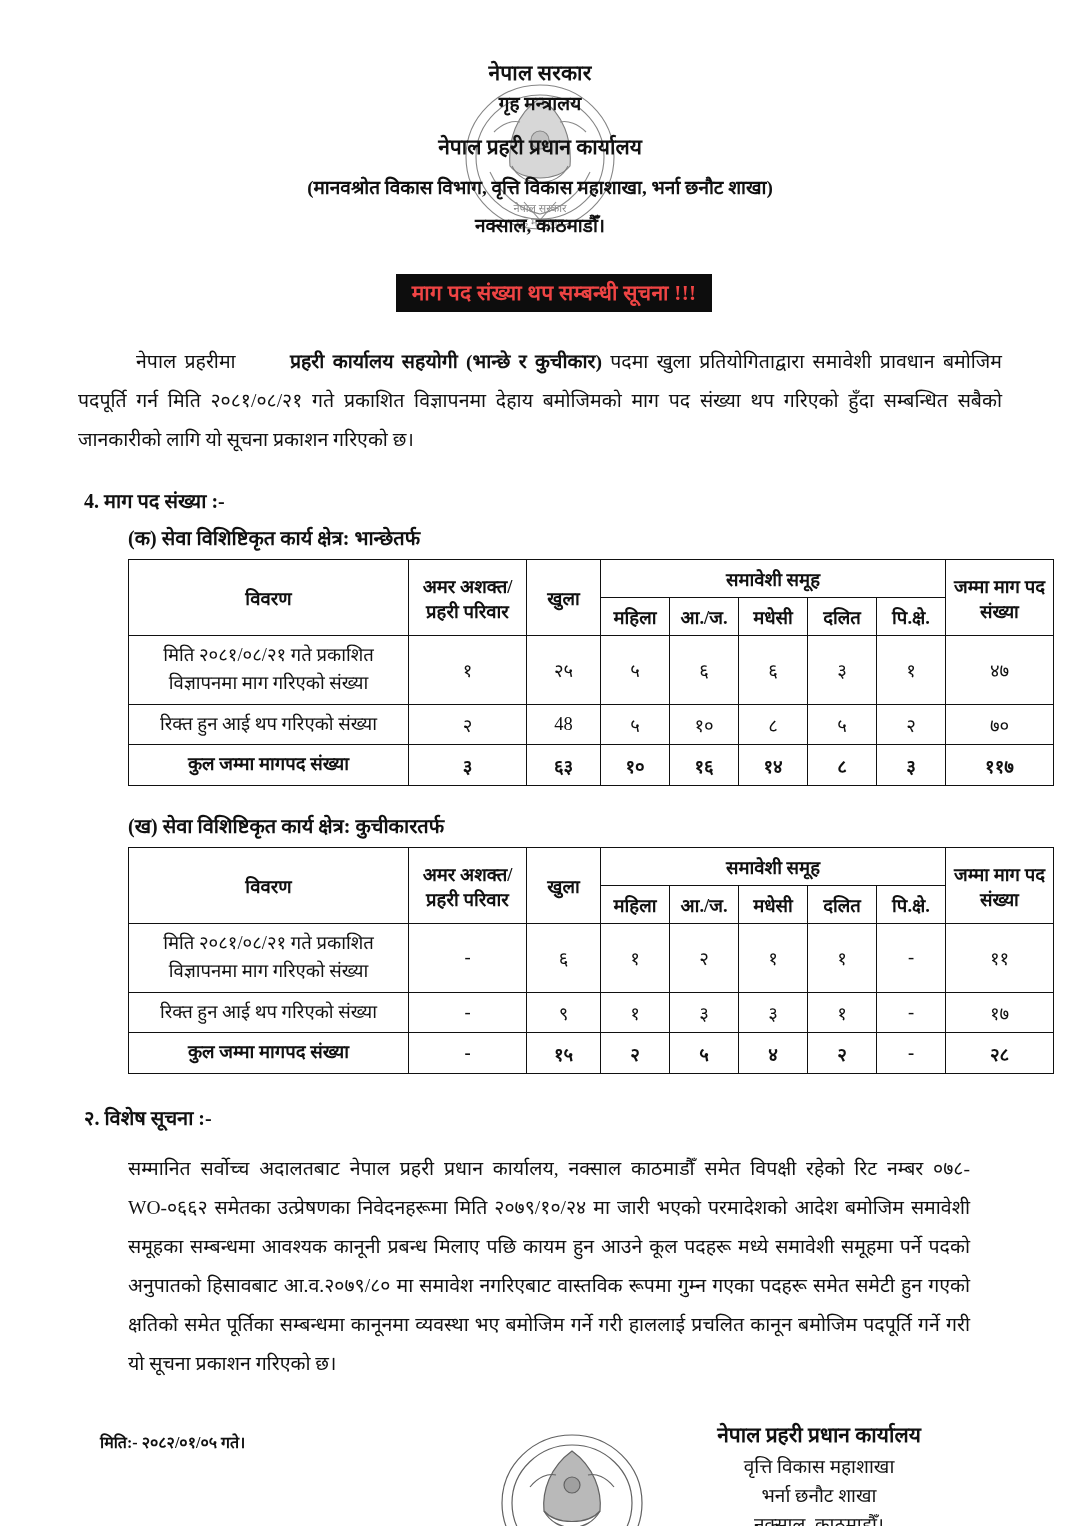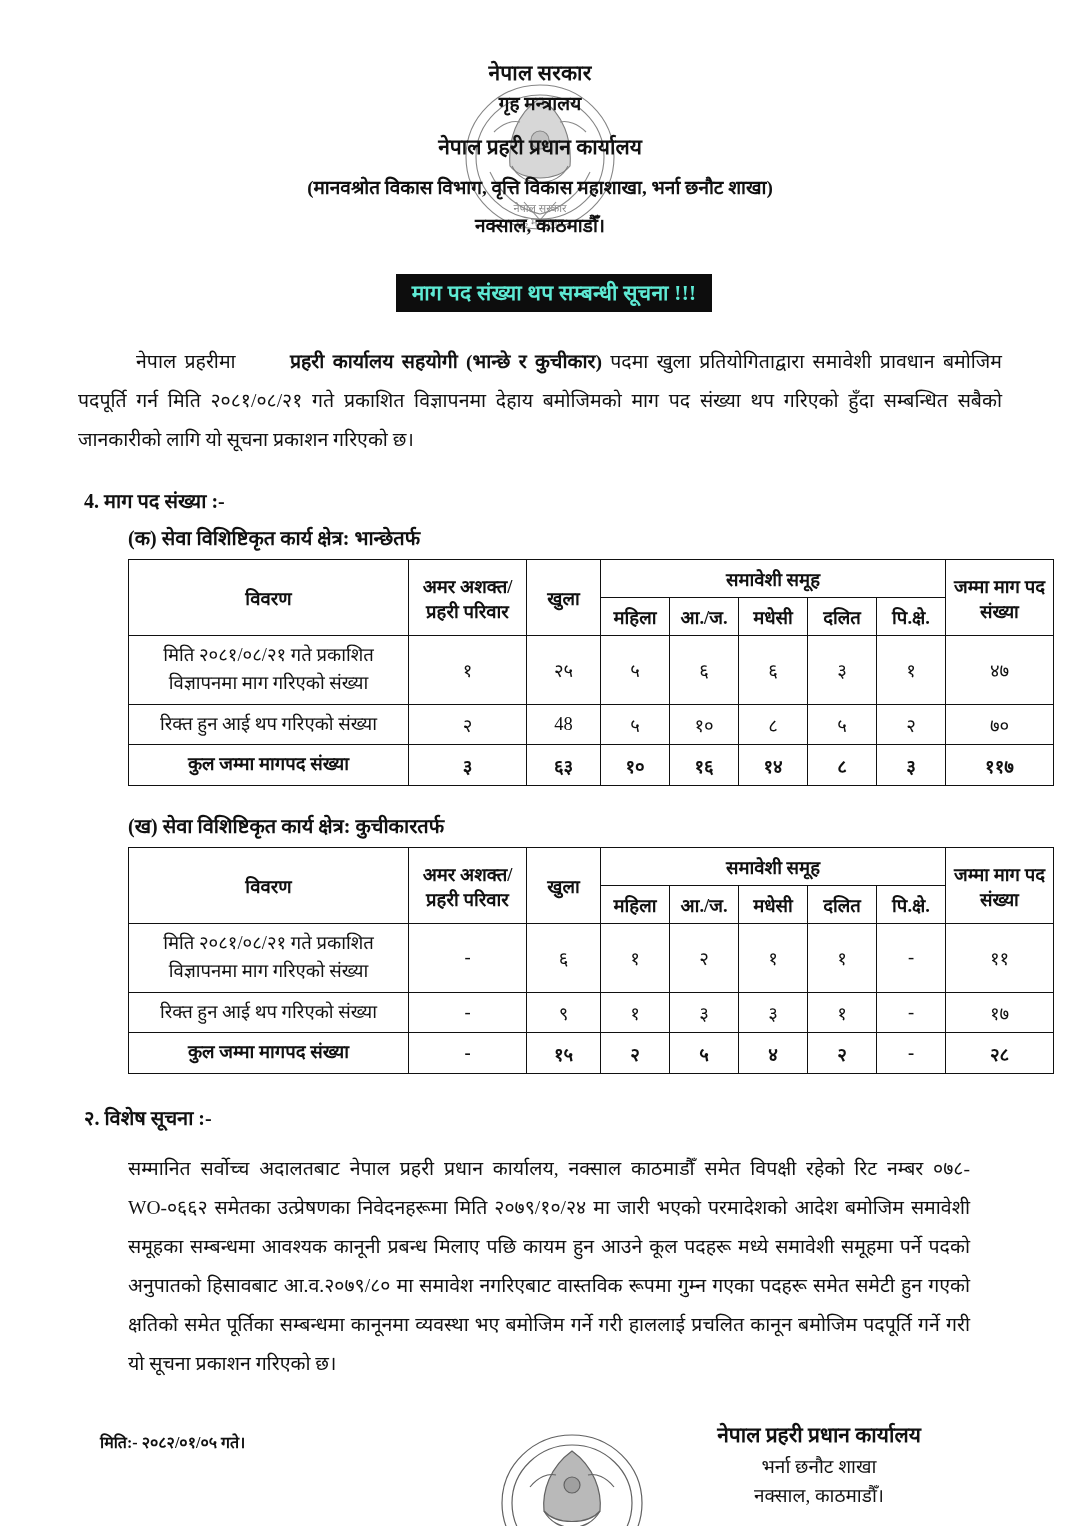--- a/index.html
+++ b/index.html
@@ -76,21 +76,21 @@
     z-index: 2;
   }
 
   .notice-title-wrap {
     text-align: center;
     margin-top: 36px;
   }
   .notice-title {
     display: inline-block;
     background: #0d0d0d;
-    color: #5eead4;
+    color: #ef4444;
     font-size: 21px;
     font-weight: 700;
     padding: 4px 16px 6px 16px;
     letter-spacing: 0.3px;
     margin-left: 28px;
   }
 
   
   .body-para {
     margin: 30px 78px 0 78px;
@@ -396,19 +396,20 @@
           <text x="92" y="136">नेपाल सरकार</text>
           <text x="92" y="150">गृह मन्त्रालय</text>
           <text x="92" y="166">नेपाल प्रहरी प्रधान कार्यालय</text>
           <text x="92" y="182">नक्साल</text>
         </g>
       </svg>
     </div>
 
     <div class="sign-block">
       <div class="office">नेपाल प्रहरी प्रधान कार्यालय</div>
+      <div class="l">वृत्ति विकास महाशाखा</div>
       <div class="l">भर्ना छनौट शाखा</div>
       <div class="l">नक्साल, काठमाडौँ।</div>
 
     </div>
   </div>
 
 </div>
 
 </body></html>

